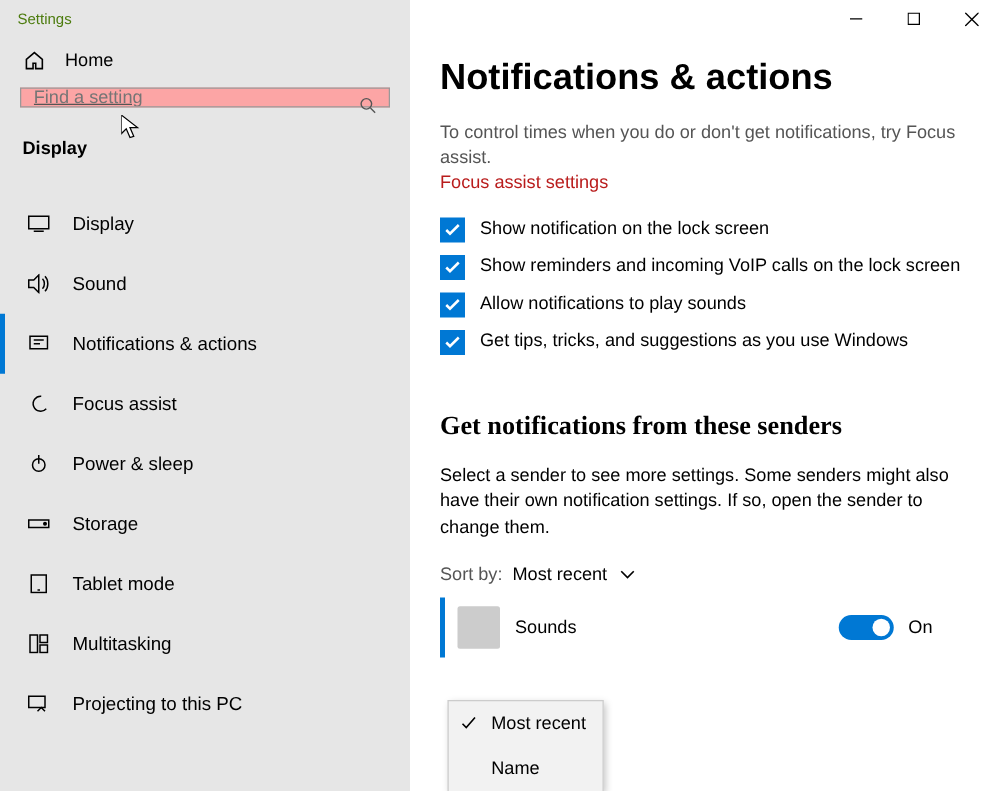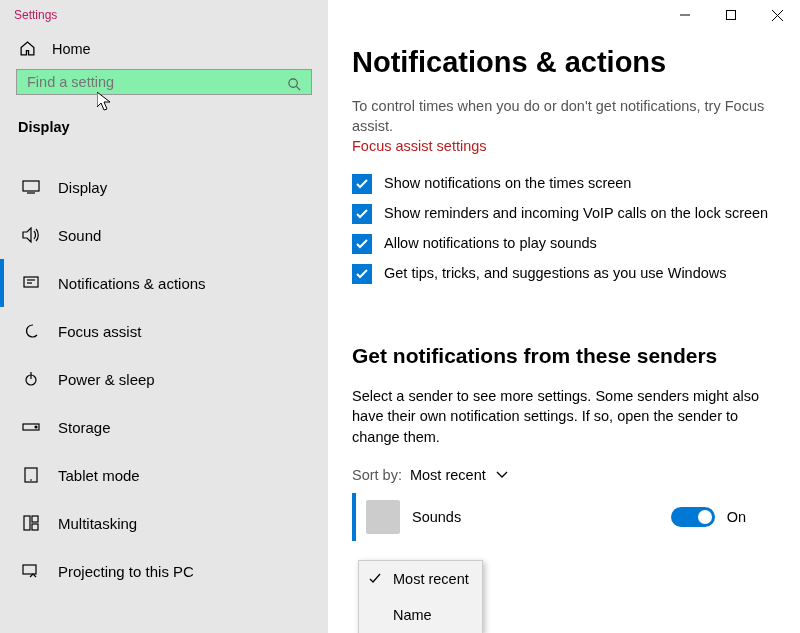--- a/index.html
+++ b/index.html
@@ -1,40 +1,40 @@
 <!DOCTYPE html>
 <html><head>
 <meta charset="utf-8">
 <style>
 * { box-sizing: border-box; margin: 0; padding: 0; font-family: "Segoe UI", Arial, sans-serif; }
 body { width: 800px; height: 633px; background: #fff; overflow: hidden; display: flex; position: relative; }
 
 
 .sidebar { width: 328px; height: 100%; background: #e6e6e6; display: flex; flex-direction: column; }
-.titlebar { height: 30px; display: flex; align-items: center; padding-left: 14px; font-size: 12px; color: #be185d; }
+.titlebar { height: 30px; display: flex; align-items: center; padding-left: 14px; font-size: 12px; color: #4d7c0f; }
 .home-row { display: flex; align-items: center; gap: 16px; padding: 10px 16px 12px 18px; font-size: 14.5px; cursor: default; }
 .search-wrap { margin: 0 16px 8px 16px; position: relative; }
-.search-input { width: 100%; height: 26px; border: 1px solid #999; background: #86efac; padding: 0 34px 0 10px; font-size: 14.5px; color: #555; }
+.search-input { width: 100%; height: 16px; border: 1px solid #999; background: #fca5a5; padding: 0 34px 0 10px; font-size: 14.5px; color: #555; text-decoration: underline; }
 .search-icon { position: absolute; right: 10px; top: 8px; color: #555; }
 .category { font-weight: 600; font-size: 14.5px; padding: 16px 0 12px 18px; }
 .nav-list { display: flex; flex-direction: column; padding-top: 16px; }
 .nav-item { display: flex; align-items: center; height: 48px; padding-left: 18px; gap: 18px; font-size: 15px; cursor: default; border-left: 4px solid transparent; }
 .nav-item.active { border-left: 4px solid #0078d4; }
 .nav-icon { width: 18px; display: flex; justify-content: center; align-items: center; color: #000; }
 
 
 .main { flex: 1; padding: 0 24px; overflow: hidden; background: #fff; position: relative; }
 .win-controls { position: absolute; top: 0; right: 0; display: flex; }
 .win-btn { width: 46px; height: 30px; display: flex; justify-content: center; align-items: center; font-size: 11px; }
 .page-title { font-size: 29px; font-weight: 600; padding-top: 46px; padding-bottom: 18px; }
 .desc { font-size: 14.5px; color: #555; line-height: 1.35; }
 .link { color: #b91c1c; font-size: 14.5px; cursor: pointer; display: inline-block; margin-top: 2px; margin-bottom: 20px; }
 .check-row { display: flex; align-items: flex-start; gap: 12px; margin-bottom: 10px; font-size: 14.5px; line-height: 1.35; }
 .checkbox { width: 20px; height: 20px; background: #0078d4; display: flex; align-items: center; justify-content: center; flex-shrink: 0; }
-.section-title { font-size: 21px; font-weight: 600; margin-top: 60px; margin-bottom: 18px; }
+.section-title { font-size: 21px; font-weight: 600; margin-top: 44px; margin-bottom: 18px; font-family: Liberation Serif, serif; }
 .section-desc { font-size: 14.5px; color: #000; line-height: 1.4; margin-bottom: 20px; }
 .sort-row { font-size: 14.5px; color: #555; margin-bottom: 10px; display: flex; align-items: center; gap: 4px;}
 .sort-val { color: #000; margin-left: 4px; }
 .sender-row { display: flex; align-items: center; height: 48px; border-left: 4px solid #0078d4; padding-left: 10px; font-size: 14.5px; }
 .sender-icon { width: 34px; height: 34px; background: #ccc; border-radius: 2px; margin-right: 12px; }
 .toggle { margin-left: auto; display: flex; align-items: center; gap: 12px; margin-right: 30px; }
 .toggle-track { width: 44px; height: 20px; background: #0078d4; border-radius: 10px; position: relative; }
 .toggle-thumb { position: absolute; right: 3px; top: 3px; width: 14px; height: 14px; background: #fff; border-radius: 50%; }
 
 
@@ -184,21 +184,21 @@
   <h1 class="page-title">Notifications &amp; actions</h1>
   <div class="desc">To control times when you do or don't get notifications, try Focus assist.</div>
   <a class="link">Focus assist settings</a>
 
   <div class="check-row">
     <div class="checkbox">
         <svg width="14" height="14" viewBox="0 0 14 14">
           <path d="M2 7l3 3 7-7" stroke="#fff" stroke-width="2" fill="none"></path>
         </svg>
       </div>
-    <span>Show notifications on the times screen</span>
+    <span>Show notification on the lock screen</span>
   </div>
   <div class="check-row">
     <div class="checkbox">
         <svg width="14" height="14" viewBox="0 0 14 14">
           <path d="M2 7l3 3 7-7" stroke="#fff" stroke-width="2" fill="none"></path>
         </svg>
       </div>
     <span>Show reminders and incoming VoIP calls on the lock screen</span>
   </div>
   <div class="check-row">

